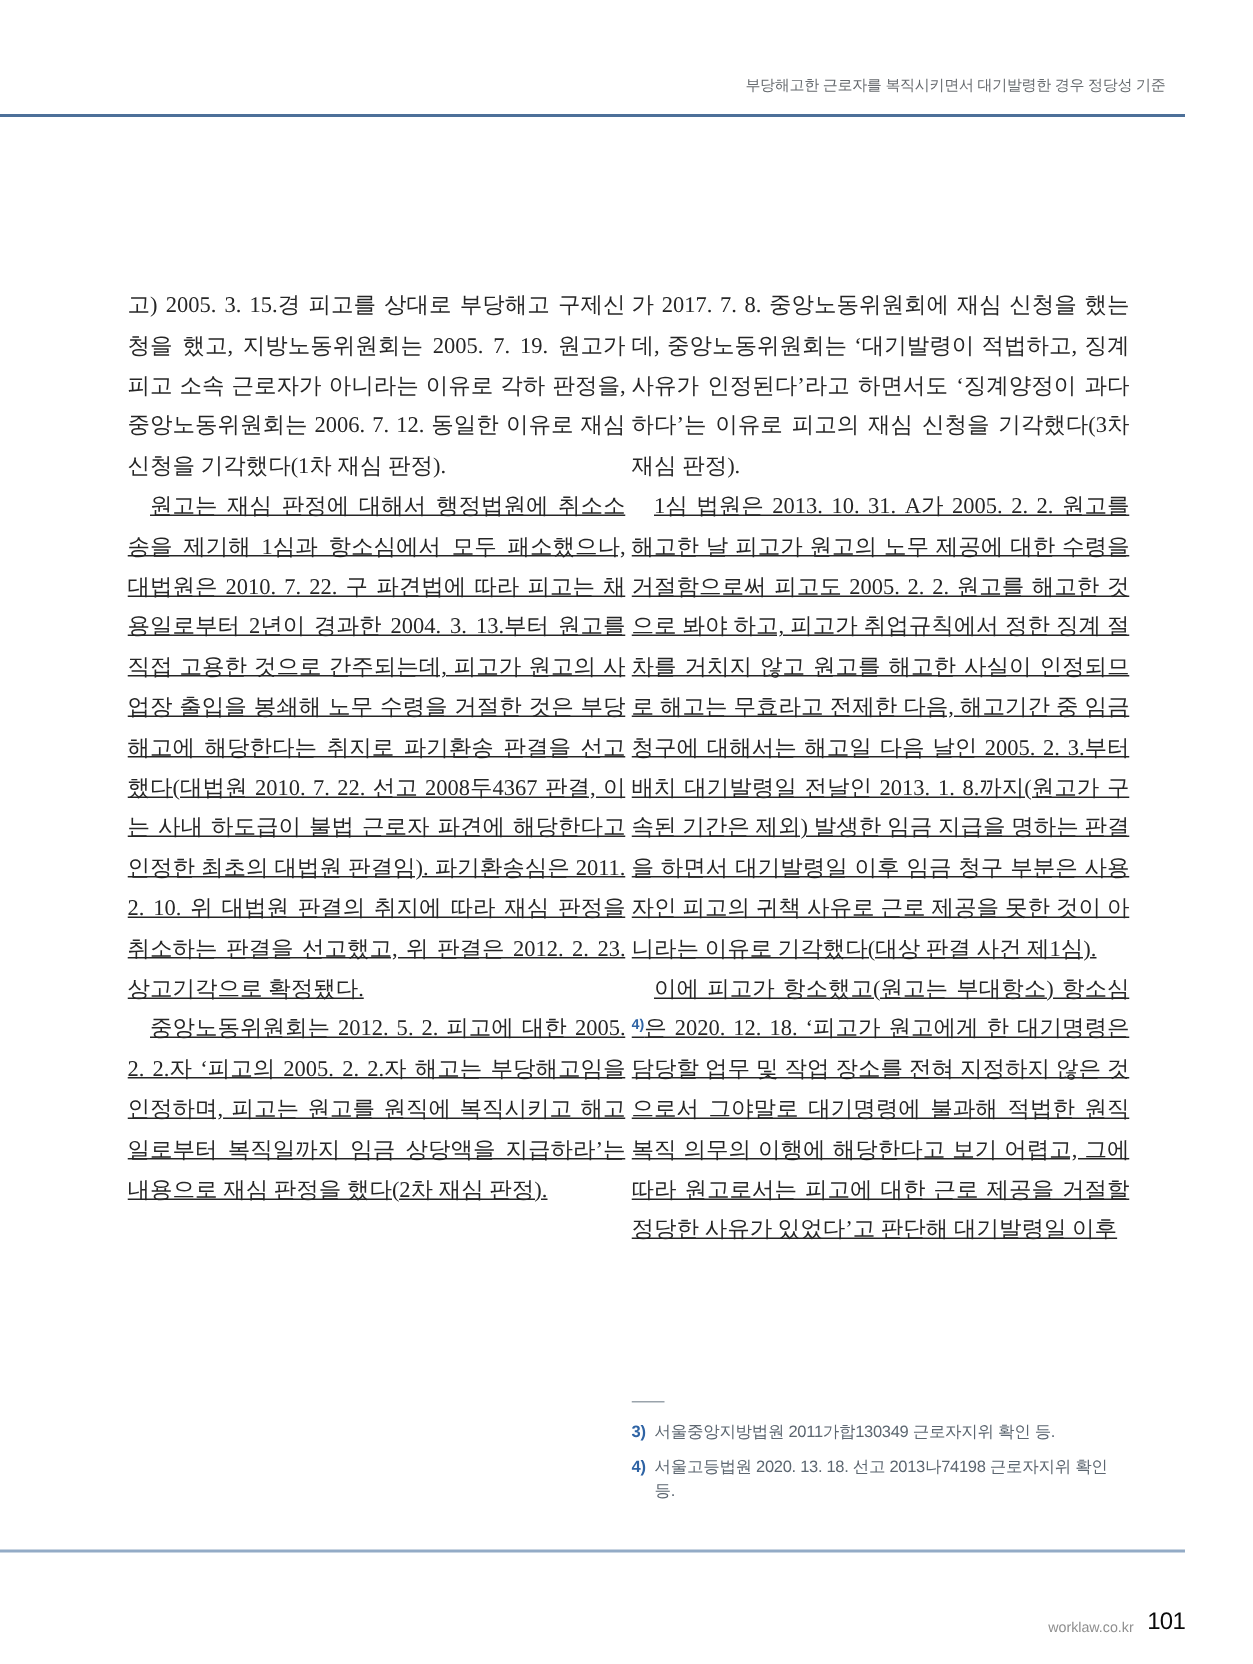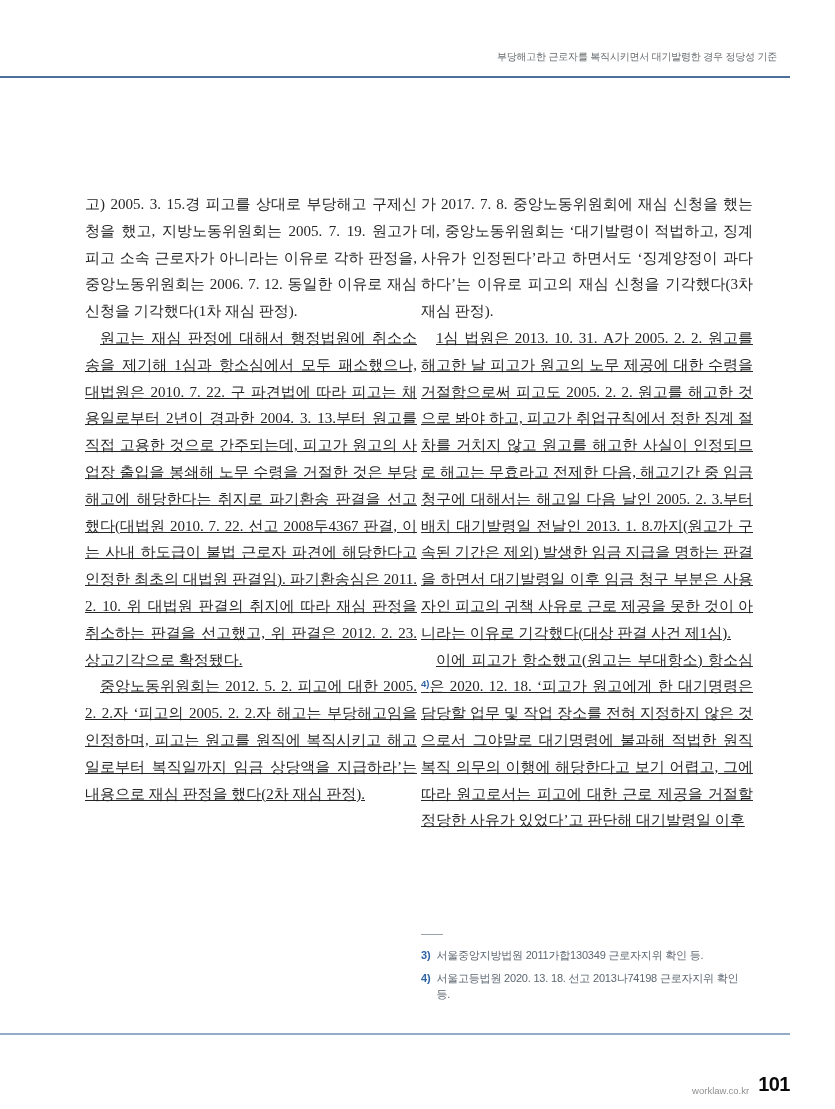--- a/index.html
+++ b/index.html
@@ -39,21 +39,21 @@
   .fn-num{color:#2e63a4;font-weight:700;flex:none;}
 
   .footer-rule{position:absolute;top:1033px;left:0;width:790px;height:2px;background:#93abc6;}
   .footer{
     position:absolute;top:1053px;right:45px;
     display:flex;align-items:flex-end;gap:9px;
     font-family:"Liberation Sans","DejaVu Sans",sans-serif;
     margin-top:20px;
   }
   .site{font-size:9.5px;color:#8f8f8f;}
-  .pagenum{font-size:20px;font-weight:700;color:#0a0a0a;letter-spacing:-0.5px;}
+  .pagenum{font-size:16px;font-weight:400;color:#0a0a0a;letter-spacing:-0.5px;}
 </style>
 </head>
 <body>
 
 <div class="page">
 
   <div class="header-title">부당해고한 근로자를 복직시키면서 대기발령한 경우 정당성 기준</div>
   <div class="header-rule"></div>
 
   <div class="content">

